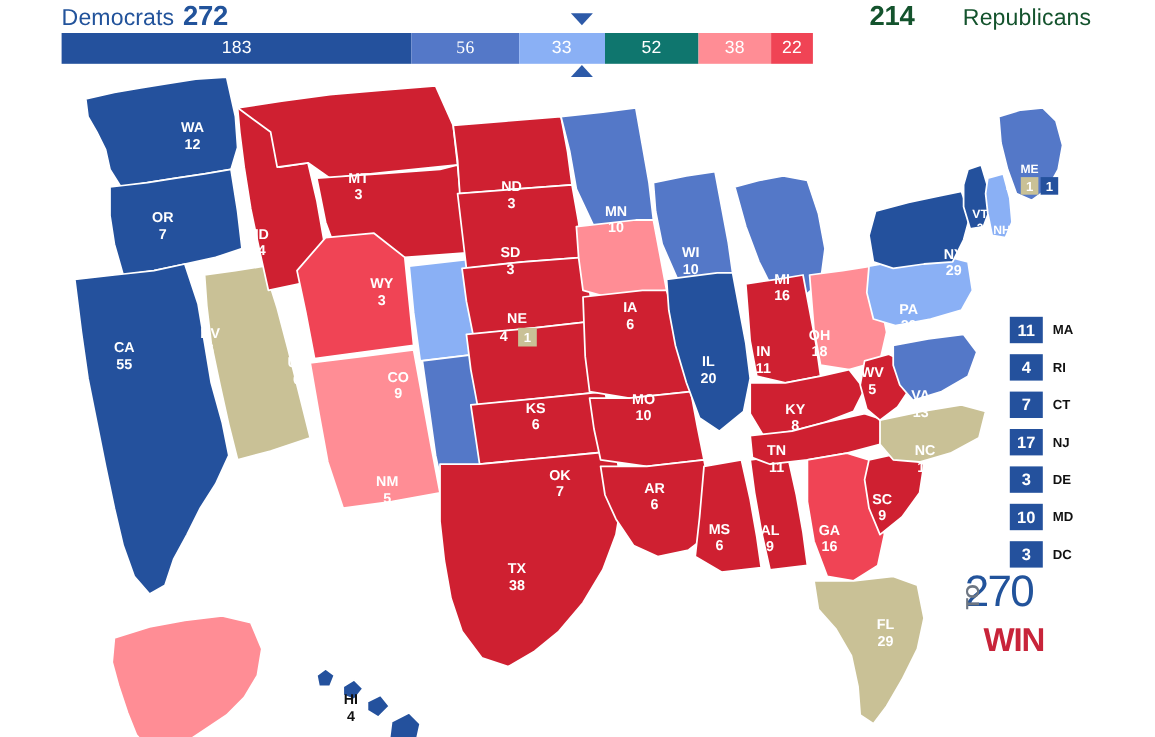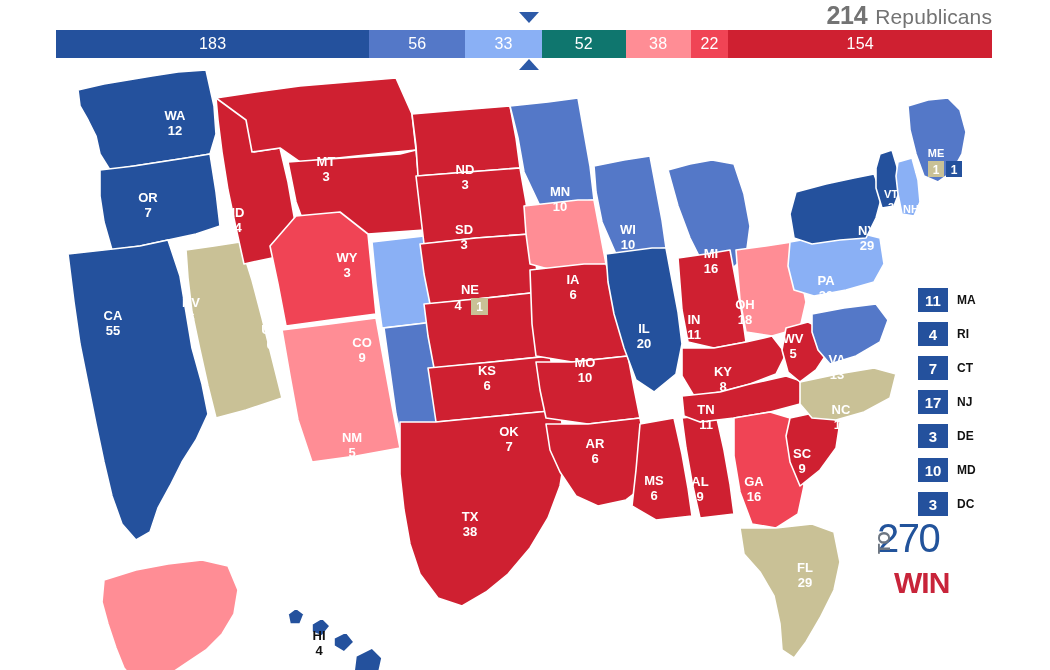--- a/index.html
+++ b/index.html
@@ -18,21 +18,21 @@
     position: absolute; left: 56px; top: 1px;
     display: flex; align-items: baseline; gap: 8px;
   }
   .hdr-right {
     position: absolute; right: 58px; top: 1px;
     display: flex; align-items: baseline; gap: 8px;
   }
   .party-name { font-size: 21px; font-weight: 400; letter-spacing: 0.1px; }
   .party-count { font-size: 25px; font-weight: 700; letter-spacing: -0.3px; }
   .dem-color { color: #22539b; }
-  .rep-color { color: #737373; }
+  .rep-color { color: #14532d; margin-left: 36px; }
 
   
   .bar-wrap { position: absolute; left: 56px; top: 30px; width: 936px; height: 28px; display: flex; }
   .seg {
     height: 28px; display: flex; align-items: center; justify-content: center;
     color: #ffffff; font-size: 16px; font-weight: 400; letter-spacing: 0.2px;
     overflow: hidden; white-space: nowrap;
   }
   .marker { position: absolute; width: 0; height: 0; }
   .marker-top {
@@ -79,47 +79,48 @@
     font-size: 30px; font-weight: 700; color: #c8243a;
     letter-spacing: -1px; line-height: 30px; margin-top: 16px;
   }
 </style>
 </head>
 <body>
 
 <div id="root">
 
   <div class="header">
+    <div class="hdr-left">
+      <span class="party-name dem-color">Democrats</span>
+      <span class="party-count dem-color">272</span>
+    </div>
     <div class="hdr-right">
       <span class="party-count rep-color">214</span>
       <span class="party-name rep-color">Republicans</span>
     </div>
   </div>
 
   <div class="bar-wrap" id="bar">
       <div class="seg" style="width: 318.379px; background: rgb(36, 81, 157);">
         <span>183</span>
       </div>
-      <div class="seg" style="width: 97.4275px; background: rgb(84, 120, 200);">
+      <div class="seg" style="width: 97.4275px; background: rgb(84, 120, 200); font-family: Liberation Serif, serif;">
         <span>56</span>
       </div>
       <div class="seg" style="width: 78px; background: rgb(138, 176, 245);">
         <span>33</span>
       </div>
       <div class="seg" style="width: 85px; background: #0f766e;">
         <span>52</span>
       </div>
       <div class="seg" style="width: 66.1115px; background: rgb(255, 141, 149);">
         <span>38</span>
       </div>
       <div class="seg" style="width: 38.2751px; background: rgb(240, 68, 85);">
         <span>22</span>
-      </div>
-      <div class="seg" style="width: 267.926px; background: rgb(207, 32, 49);">
-        <span>154</span>
       </div>
     </div>
   <div class="marker marker-top" id="marker-top" style="left: 519.219px; border-top-color: rgb(45, 90, 168);"></div>
   <div class="marker marker-bot" id="marker-bot" style="left: 519.219px; border-bottom-color: rgb(45, 90, 168);"></div>
 
   <svg id="map" viewBox="0 0 1050 608">
     <g id="state-shapes">
         <path d="M78,28 L104,22 L128,18 L152,14 L178,10 L206,8 L214,44 L216,72 L210,92 L186,96 L160,100 L134,104 L110,108 L100,92 L96,74 L88,58 L80,44 Z" fill="#24519d" class="st-path"></path>
         <path d="M100,108 L134,104 L160,100 L186,96 L210,92 L216,130 L220,164 L196,172 L168,178 L140,184 L112,188 L104,160 L100,134 Z" fill="#24519d" class="st-path"></path>
         <path d="M68,192 L104,188 L140,184 L168,178 L180,214 L186,250 L192,286 L202,322 L208,352 L196,378 L182,400 L170,424 L158,446 L150,470 L136,478 L122,462 L112,434 L104,400 L96,362 L88,322 L80,282 L74,240 Z" fill="#24519d" class="st-path"></path>

